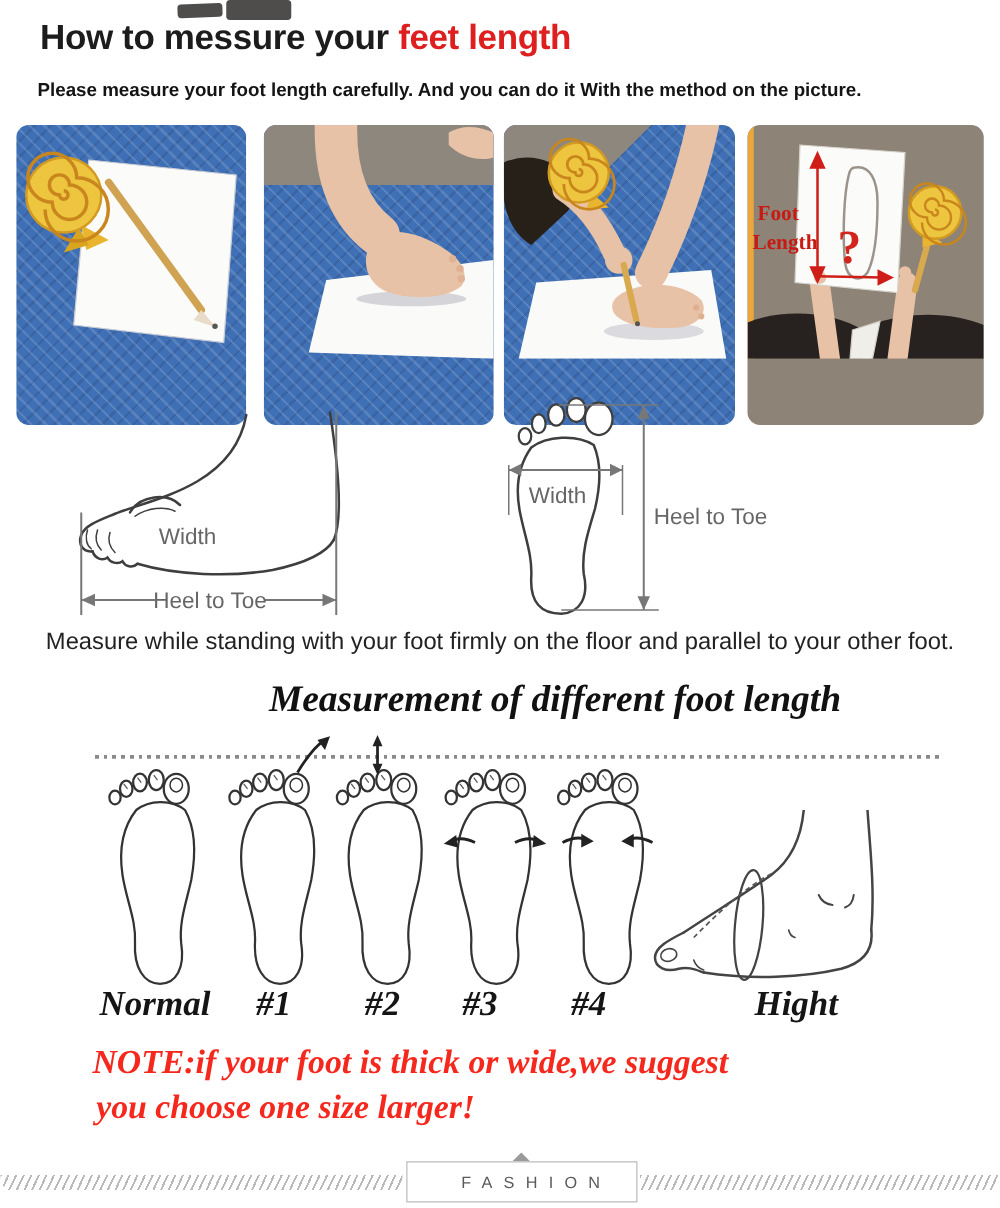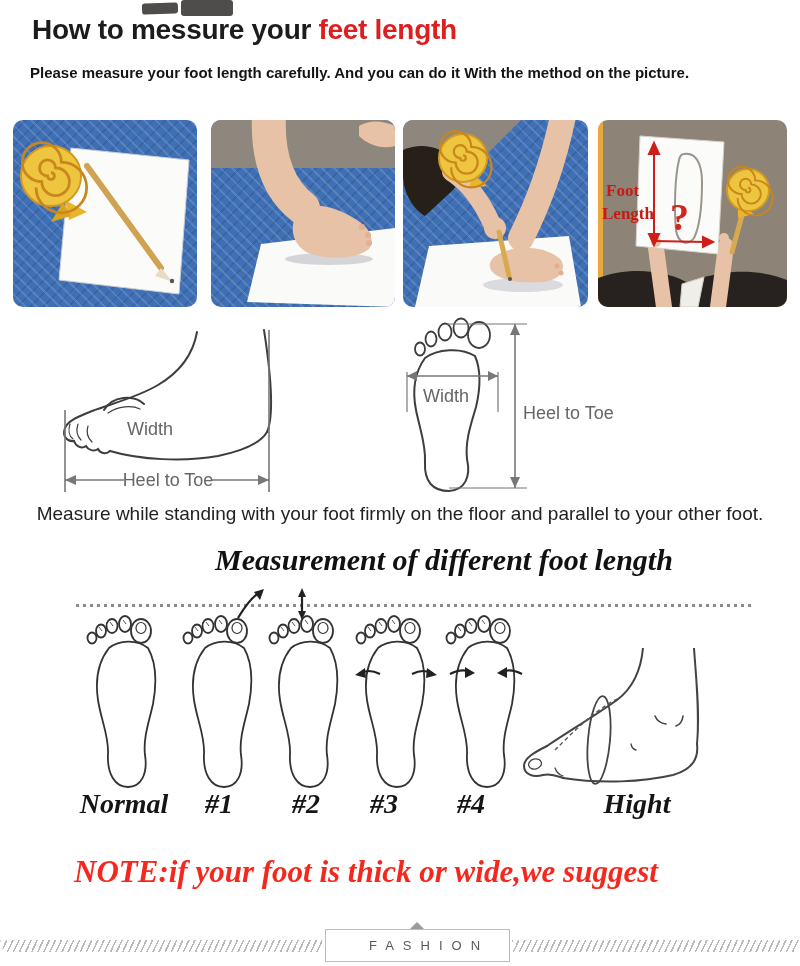--- a/index.html
+++ b/index.html
@@ -5,38 +5,38 @@
   html,body{margin:0;padding:0;background:#fff;}
   .page{position:relative;width:800px;height:966px;background:#ffffff;overflow:hidden;
         font-family:"Liberation Sans",sans-serif;border-radius:29px;}
   .abs{position:absolute;}
   
   .smudge{position:absolute;background:#3c3a38;border-radius:3px;opacity:.9;}
   .title{position:absolute;left:32px;top:14px;font-size:28px;font-weight:bold;color:#1c1c1c;letter-spacing:-.3px;white-space:nowrap;}
   .title .hl{color:#dd1f1f;}
   .subtitle{position:absolute;left:30px;top:64px;font-size:15px;font-weight:bold;color:#141414;}
   
-  .panel{position:absolute;top:120px;height:187px;border-radius:10px;overflow:hidden;}
+  .panel{position:absolute;top:100px;height:240px;border-radius:10px;overflow:hidden;}
   .mat{background-color:#3f70b5;
        background-image:
         repeating-linear-gradient(45deg, rgba(255,255,255,.13) 0 2px, transparent 2px 8px),
         repeating-linear-gradient(-45deg, rgba(0,0,30,.10) 0 2px, transparent 2px 9px);}
   .panel svg{position:absolute;left:0;top:0;}
   
   .dg-text{font-family:"Liberation Sans",sans-serif;}
   .caption{position:absolute;left:0;top:503px;width:800px;text-align:center;font-size:19px;color:#222;}
   .heading{position:absolute;left:0;top:543px;width:800px;text-align:center;
            font-family:"Liberation Serif",serif;font-style:italic;font-weight:600;font-size:30px;color:#111;padding-left:44px;}
   .dotline{position:absolute;left:76px;top:604px;width:676px;height:3px;
            background:repeating-linear-gradient(90deg,#8a8a8a 0 3px,transparent 3px 7px);}
   .footsvg{position:absolute;top:588px;}
   .foot-label{position:absolute;top:788px;text-align:center;font-family:"Liberation Serif",serif;
               font-style:italic;font-weight:600;font-size:28px;color:#151515;}
   .note-line{position:absolute;font-family:"Liberation Serif",serif;font-style:italic;font-weight:600;
-             font-size:31px;color:#f5281e;white-space:nowrap;margin-top:20px;}
+             font-size:27px;color:#f5281e;white-space:nowrap;}
   .product-display{position:absolute;left:0;top:899px;width:800px;text-align:center;
              font-family:"Liberation Serif",serif;font-style:italic;font-weight:600;font-size:27px;color:#111;}
   .hatch{position:absolute;top:940px;height:12px;
          background:repeating-linear-gradient(115deg,#b9b9b9 0 1.5px,transparent 1.5px 5.5px);}
   .fashion-box{position:absolute;left:325px;top:929px;width:185px;height:33px;background:#fff;
          border:1px solid #bdbdbd;display:flex;align-items:center;justify-content:center;
          font-size:13px;color:#5a5a5a;letter-spacing:9px;padding-left:23px;box-sizing:border-box;}
   .fashion-tri{position:absolute;left:409px;top:922px;width:0;height:0;
          border-left:8px solid transparent;border-right:8px solid transparent;border-bottom:8px solid #9a9a9a;}
 </style>
@@ -259,19 +259,20 @@
   </svg>
 
   <div class="foot-label" style="left:76px;width:96px;">Normal</div>
   <div class="foot-label" style="left:184px;width:70px;">#1</div>
   <div class="foot-label" style="left:271px;width:70px;">#2</div>
   <div class="foot-label" style="left:349px;width:70px;">#3</div>
   <div class="foot-label" style="left:436px;width:70px;">#4</div>
   <div class="foot-label" style="left:582px;width:110px;">Hight</div>
 
   <div class="note-line" style="left:74px;top:834px;">NOTE:if your foot is thick or wide,we suggest</div>
+  <div class="note-line" style="left:77px;top:870px;">you choose one size larger!</div>
 
   <div class="hatch" style="left:0;width:322px;"></div>
   <div class="hatch" style="left:512px;width:288px;"></div>
   <div class="fashion-tri"></div>
   <div class="fashion-box">FASHION</div>
 
 </div>
 
 </body></html>

